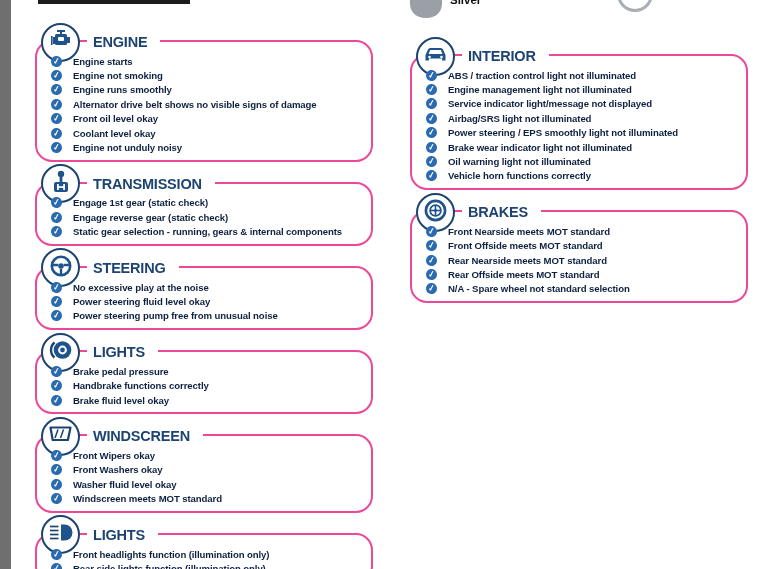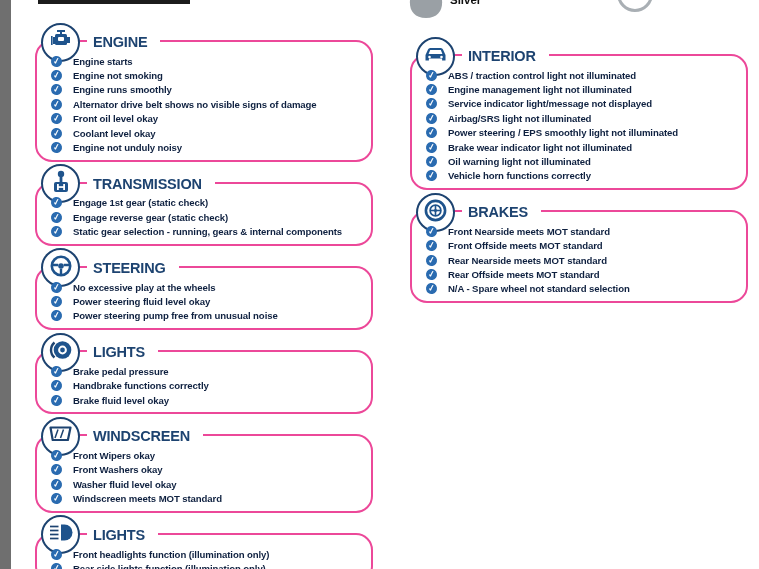--- a/index.html
+++ b/index.html
@@ -130,21 +130,21 @@
               <circle cx="12" cy="12" r="9.2" fill="none" stroke="#1e538c" stroke-width="2.6"></circle>
               <circle cx="12" cy="12" r="2.8" fill="#1e538c"></circle>
               <path d="M3 11 h6.2 M14.8 11 h6.2 M12 14.8 v6" stroke="#1e538c" stroke-width="2.4" fill="none"></path>
             </svg></span>
       </span>
       <h2 class="panel-title">STEERING</h2>
     </div>
     <ul class="checklist">
         <li class="check-item">
           <span class="check-badge">✓</span>
-          <span class="item-text">No excessive play at the wheels</span>
+          <span class="item-text">No excessive play at the noise</span>
         </li>
         <li class="check-item">
           <span class="check-badge">✓</span>
           <span class="item-text">Power steering fluid level okay</span>
         </li>
         <li class="check-item">
           <span class="check-badge">✓</span>
           <span class="item-text">Power steering pump free from unusual noise</span>
         </li>
       </ul>

